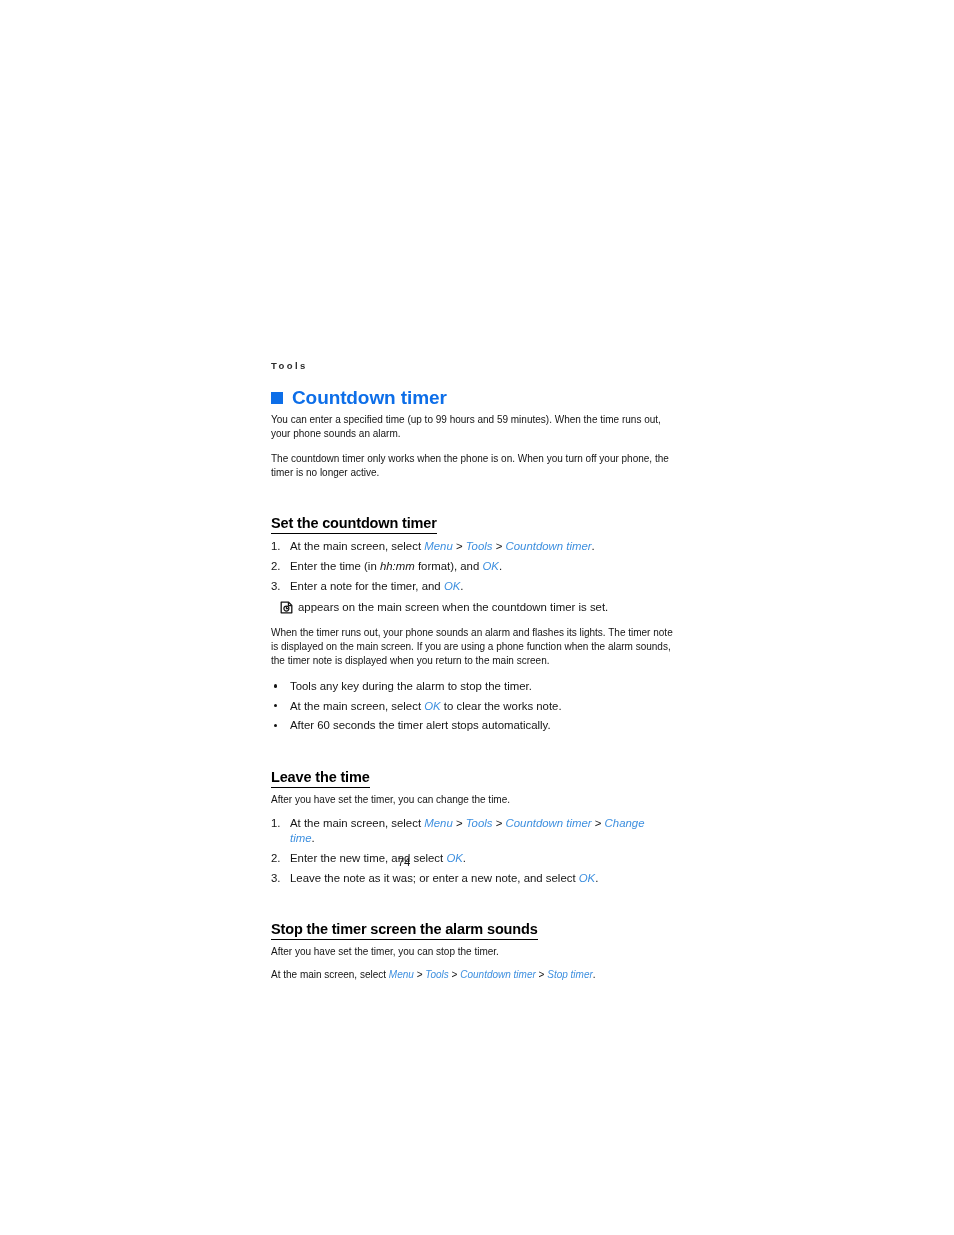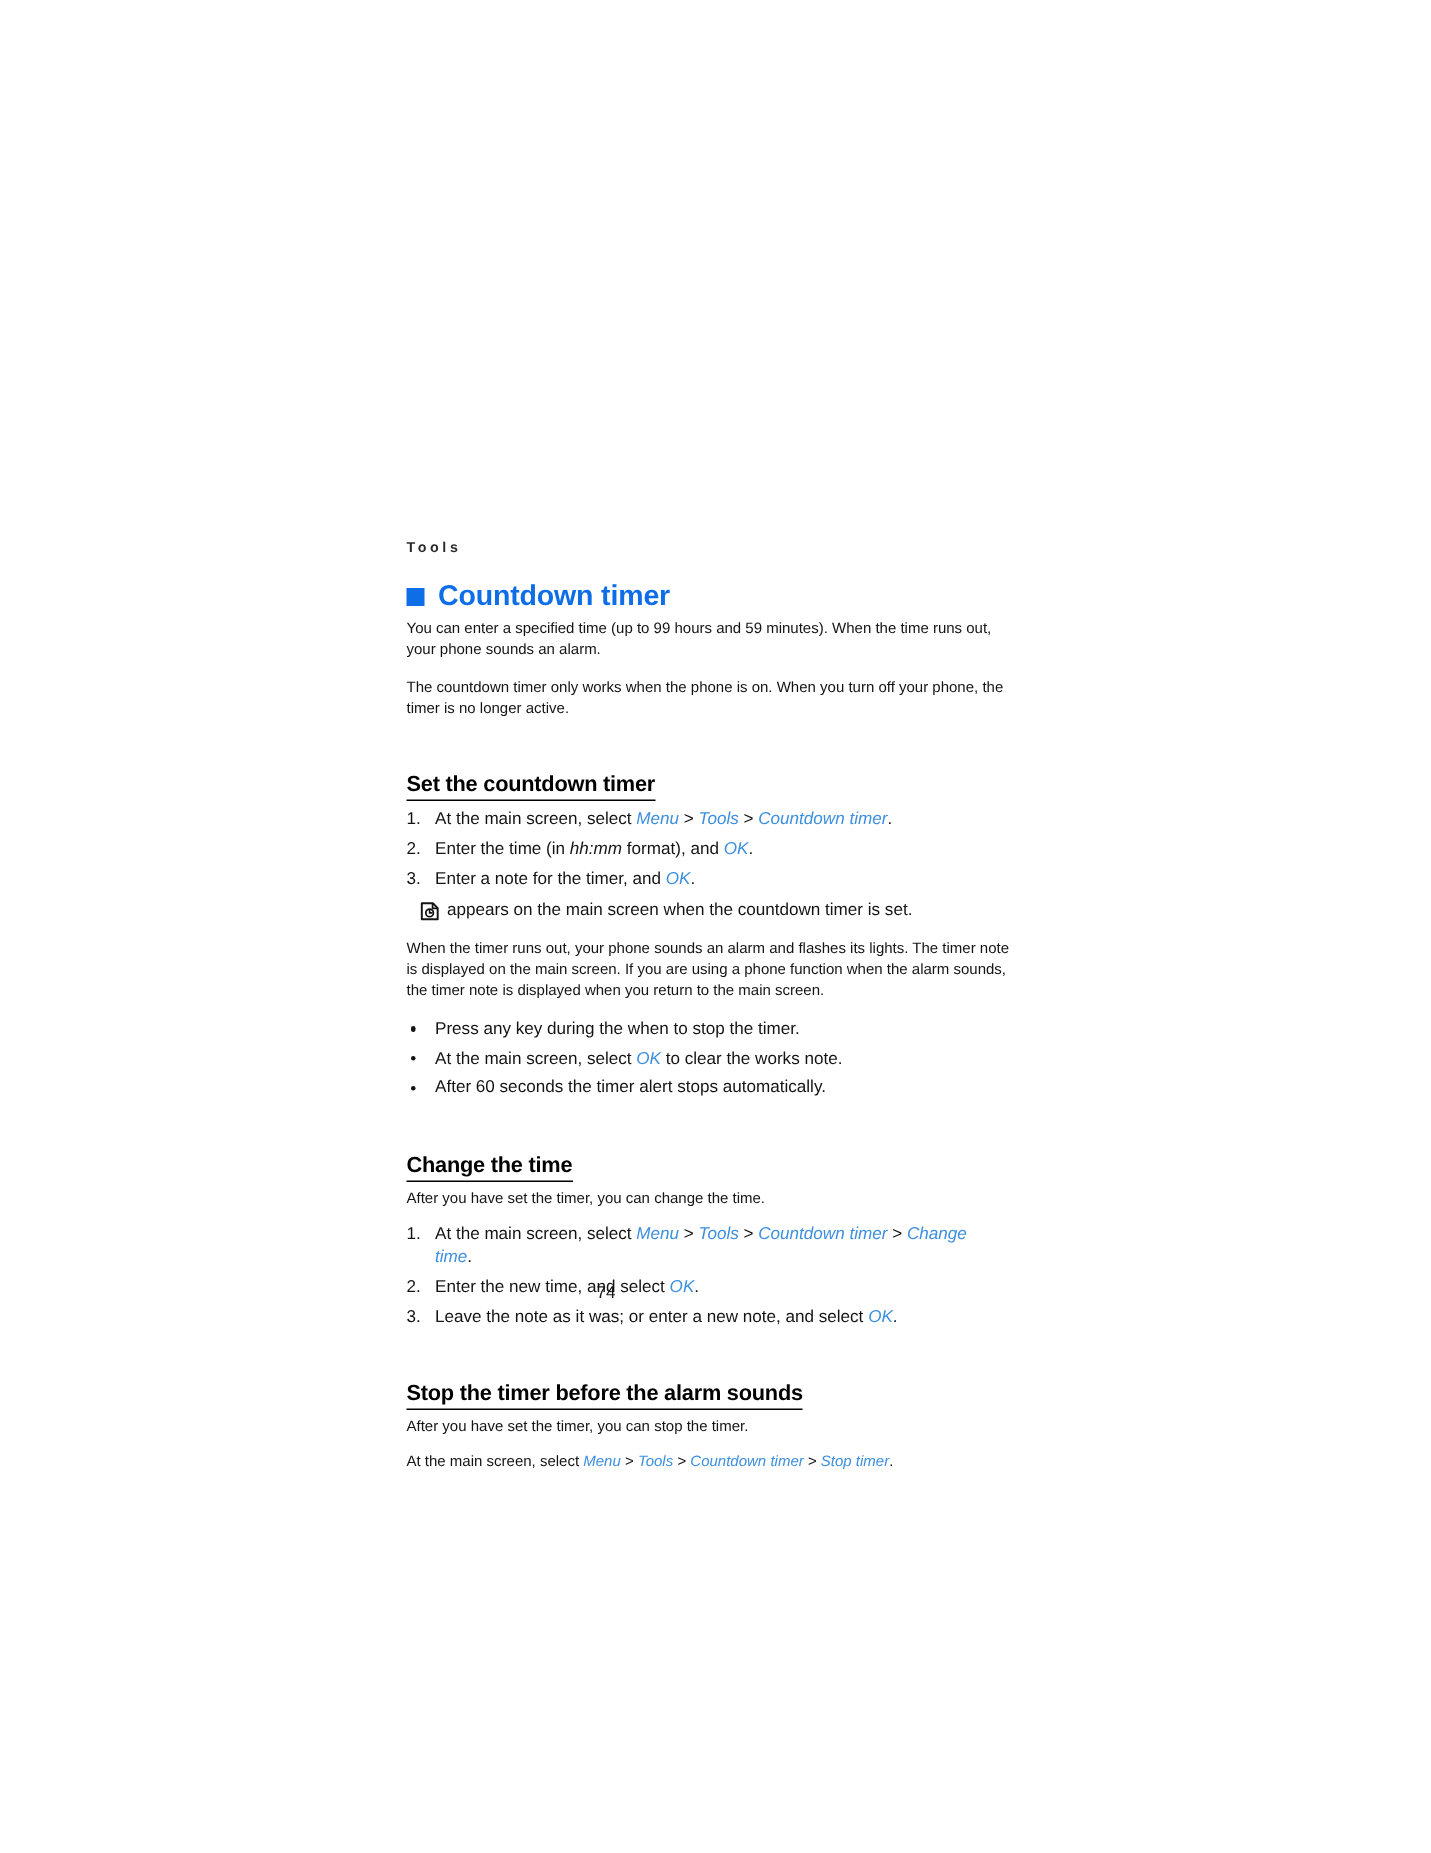--- a/index.html
+++ b/index.html
@@ -228,55 +228,55 @@
         </svg>
       </span>
       <span>appears on the main screen when the countdown timer is set.</span>
     </div>
 
     <p class="body wide">When the timer runs out, your phone sounds an alarm and flashes its lights. The timer note is displayed on the main screen. If you are using a phone function when the alarm sounds, the timer note is displayed when you return to the main screen.</p>
 
     <ul class="bullets">
       <li>
         <span class="dot"></span>
-        <span><span>Press any key during the when to stop the timer.</span></span>
+        <span><span>Tools any key during the alarm to stop the timer.</span></span>
       </li>
       <li>
         <span class="dot"></span>
         <span><span>At the main screen, select </span><span class="ui">OK</span><span> to clear the works note.</span></span>
       </li>
       <li>
         <span class="dot"></span>
         <span><span>After 60 seconds the timer alert stops automatically.</span></span>
       </li>
     </ul>
 
     <div class="sub-wrap">
-      <h2 class="sub">Change the time</h2>
+      <h2 class="sub">Leave the time</h2>
     </div>
 
     <p class="body tight">After you have set the timer, you can change the time.</p>
 
     <ol class="steps">
       <li>
         <span class="num">1.</span>
         <span><span>At the main screen, select </span><span class="ui">Menu</span><span class="sep"> &gt; </span><span class="ui">Tools</span><span class="sep"> &gt; </span><span class="ui">Countdown timer</span><span class="sep"> &gt; </span><span class="ui">Change time</span><span>.</span></span>
       </li>
       <li>
         <span class="num">2.</span>
         <span><span>Enter the new time, and select </span><span class="ui">OK</span><span>.</span></span>
       </li>
       <li>
         <span class="num">3.</span>
         <span><span>Leave the note as it was; or enter a new note, and select </span><span class="ui">OK</span><span>.</span></span>
       </li>
     </ol>
 
     <div class="sub-wrap">
-      <h2 class="sub">Stop the timer before the alarm sounds</h2>
+      <h2 class="sub">Stop the timer screen the alarm sounds</h2>
     </div>
 
     <p class="body tight">After you have set the timer, you can stop the timer.</p>
 
     <p class="body"><span>At the main screen, select </span><span class="ui">Menu</span><span class="sep"> &gt; </span><span class="ui">Tools</span><span class="sep"> &gt; </span><span class="ui">Countdown timer</span><span class="sep"> &gt; </span><span class="ui">Stop timer</span><span>.</span></p>
 
   </div>
 
   <div class="page-number">
     <span class="page-number-inner">74</span>

